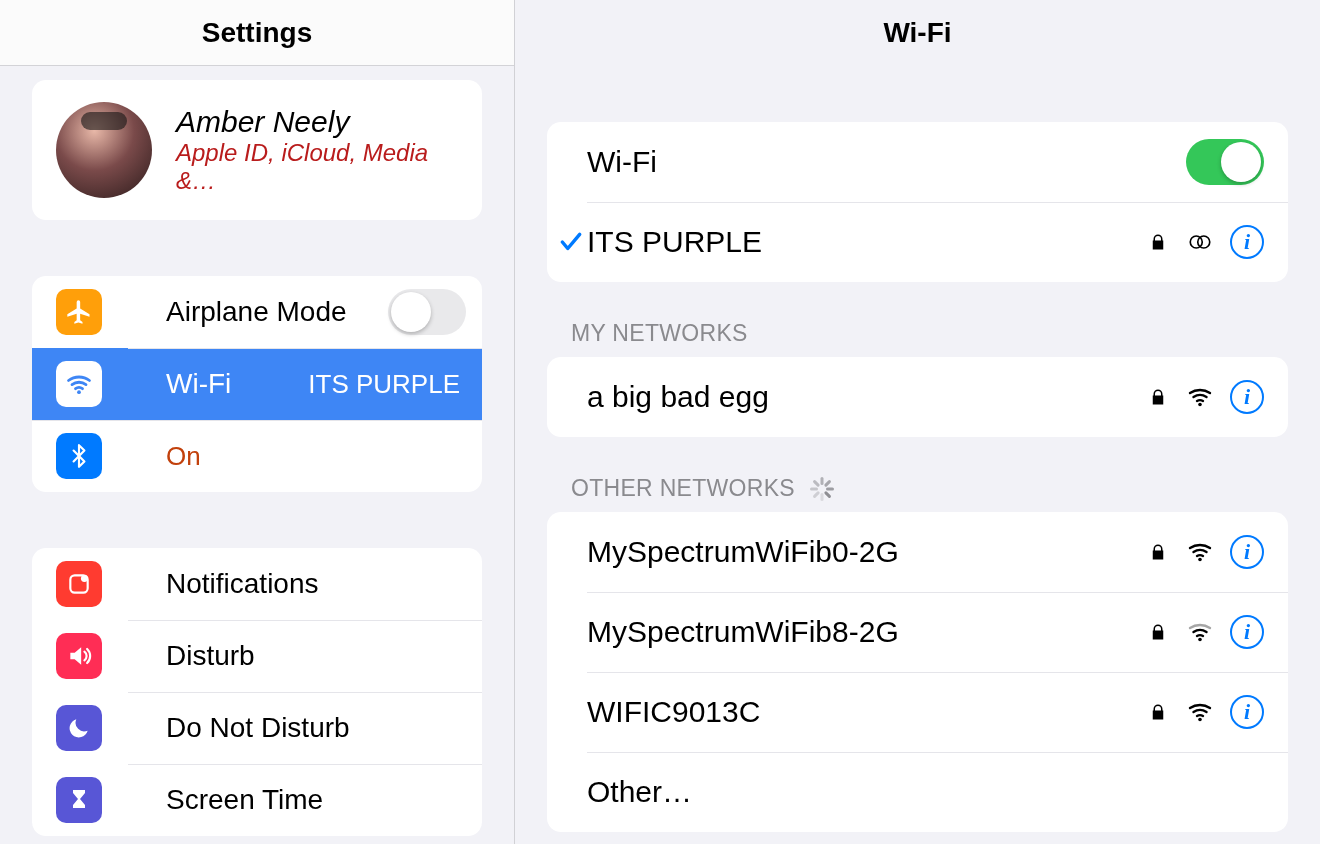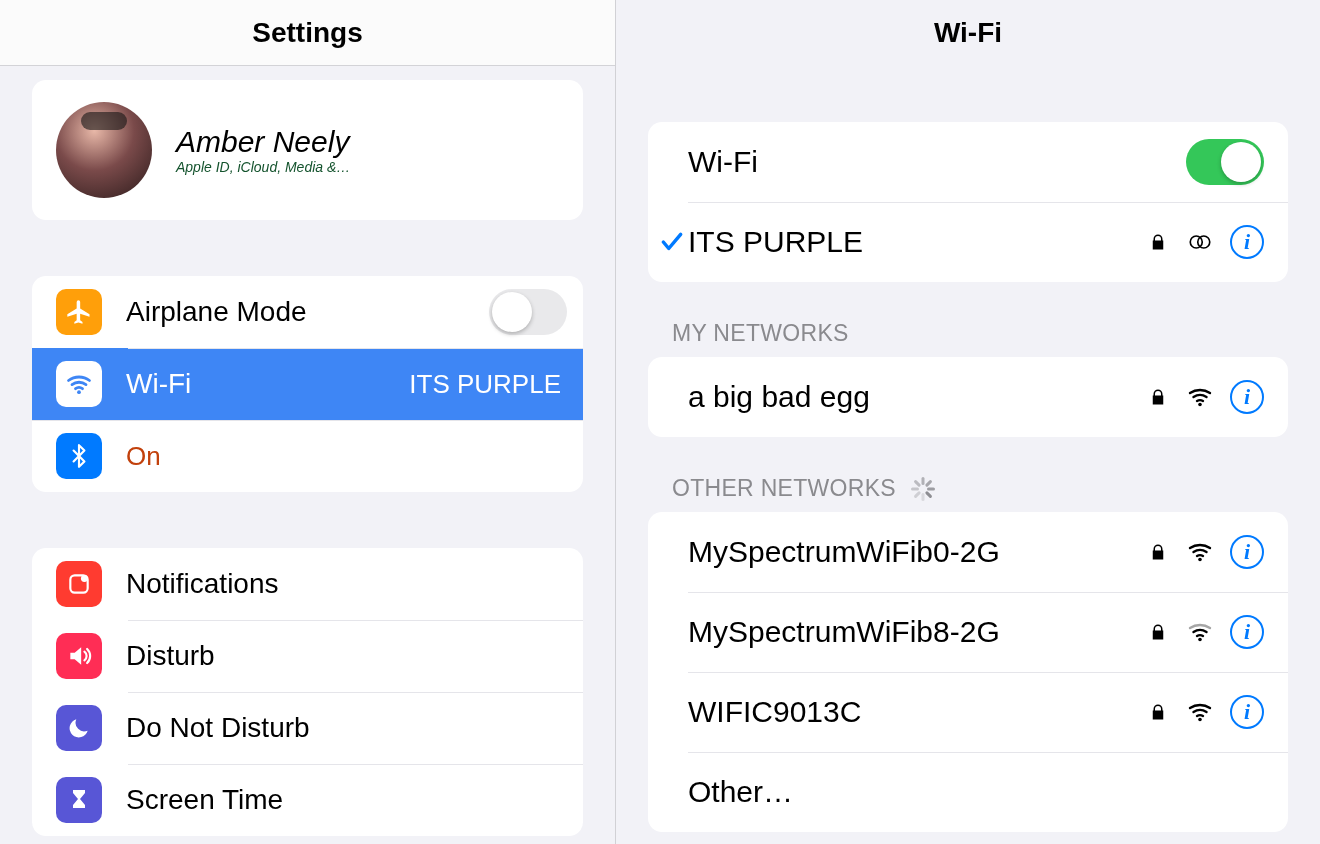--- a/index.html
+++ b/index.html
@@ -9,21 +9,21 @@
     background: #f2f2f7;
     color: #000;
     width: 1320px;
     height: 844px;
     display: flex;
     overflow: hidden;
   }
 
   
   .sidebar {
-    width: 616px;
+    width: 515px;
     height: 100%;
     border-right: 1px solid #d1d1d5;
     display: flex;
     flex-direction: column;
     background: #f2f2f7;
   }
   .sidebar-header {
     height: 66px;
     background: #fbfbfb;
     border-bottom: 1px solid #d3d3d7;
@@ -48,20 +48,21 @@
   }
   .card + .card { margin-top: 56px; }
   .card.group2 { margin-top: 56px; }
 
   .row {
     display: flex;
     align-items: center;
     min-height: 72px;
     padding: 0 16px 0 24px;
     position: relative;
+    gap: 40px;
   }
   .row + .row::before {
     content: "";
     position: absolute;
     left: 96px; right: 0; top: 0;
     height: 1px;
     background: #e5e5ea;
   }
   .row .sq-icon {
     width: 46px; height: 46px;
@@ -105,21 +106,21 @@
   }
   .avatar::after {
     content:"";
     position:absolute;
     top:10px; left:25px;
     width:46px; height:18px;
     border-radius:10px;
     background: rgba(20,20,20,0.6);
   }
   .appleid-text .name { font-size: 30px; font-weight: 500; }
-  .appleid-text .sub  { font-size: 14px; color: #14532d; }
+  .appleid-text .sub  { font-size: 24px; color: #b91c1c; }
 
   
   .toggle {
     width: 78px; height: 46px;
     border-radius: 23px;
     position: relative;
     flex-shrink: 0;
   }
   .toggle .knob {
     position: absolute;

